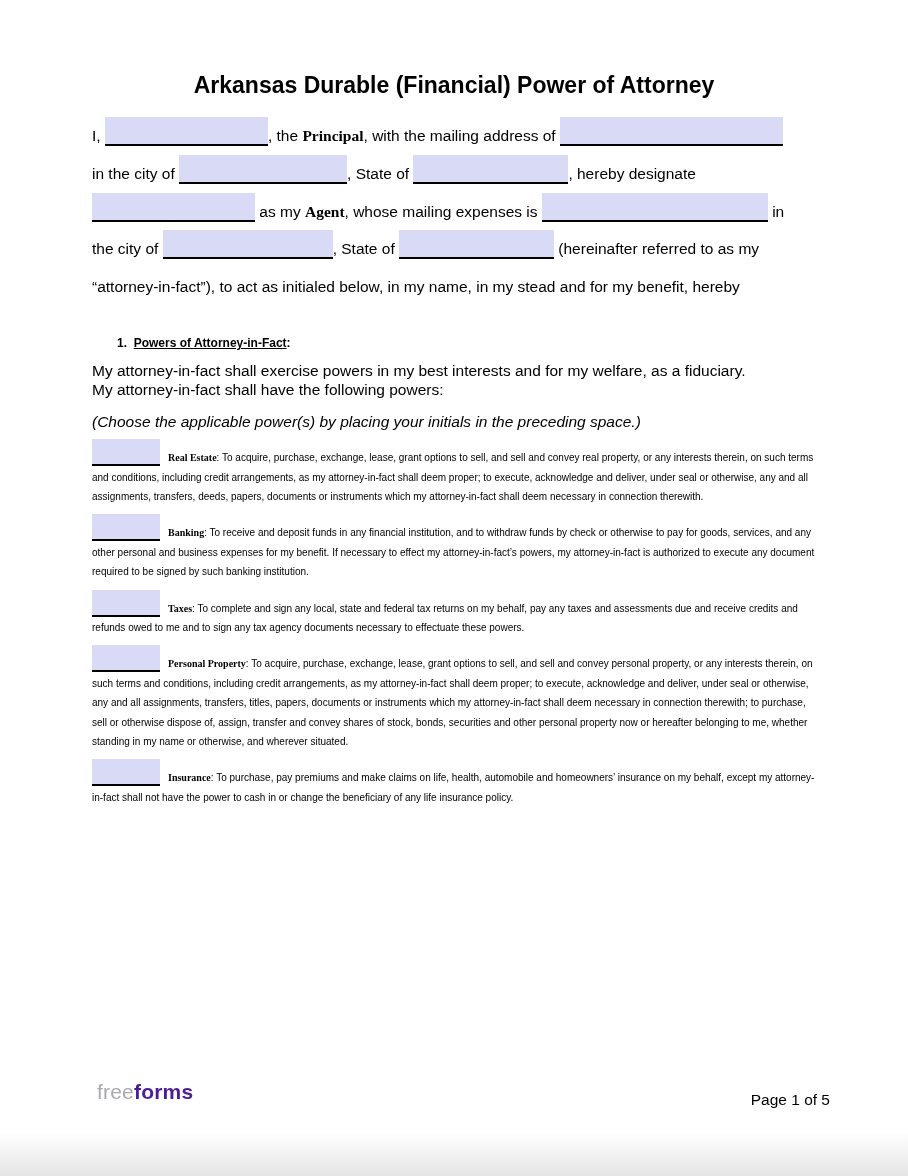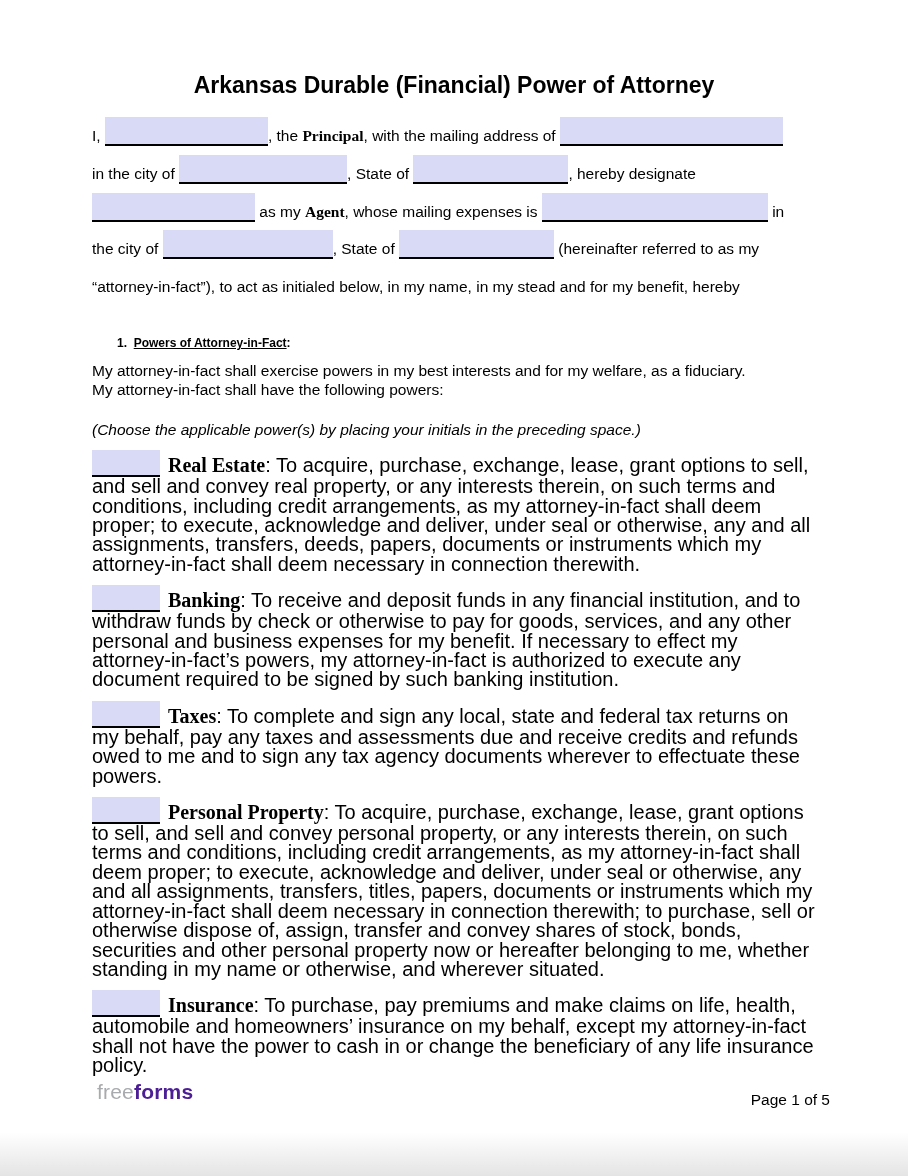--- a/index.html
+++ b/index.html
@@ -20,23 +20,23 @@
     background:#d9dbf6; border-bottom:2px solid #000;
     vertical-align:-5px; margin-top:-29px;
   }
   .w163{width:163px} .w223{width:223px} .w168{width:168px} .w155{width:155px}
   .w226{width:226px} .w170{width:170px}
 
   .sec-heading { margin:25px 0 0 25px; font-size:12px; font-weight:bold; line-height:24px; }
   .sec-heading .uline { text-decoration:underline; }
 
   .lead { margin-top:6px; font-size:15.5px; line-height:19.4px; }
-  .instruction { margin-top:20px; font-size:15.5px; font-style:italic; line-height:19.4px; }
+  .instruction { margin-top:12px; font-size:15.5px; font-style:italic; line-height:19.4px; }
 
-  .power { margin:17px 0 0 0; font-size:20px; line-height:19.4px; }
+  .power { margin:17px 0 0 0; font-size:10px; line-height:19.4px; }
   .initials-field {
     display:inline-block; box-sizing:border-box; width:68px; height:27px;
     background:#d9dbf6; border-bottom:2px solid #000;
     vertical-align:-5px; margin:-27px 8px 0 0;
   }
 
   .footer-logo { position:absolute; left:97px; top:1080px; font-size:21px; font-weight:bold; letter-spacing:0.2px; }
   .logo-free  { color:#a9aaad; font-weight:normal; }
   .logo-forms { color:#4c1d95; }
   .page-num { position:absolute; right:78px; top:1091px; font-size:15.5px; }
@@ -70,21 +70,21 @@
       <div>My attorney-in-fact shall exercise powers in my best interests and for my welfare, as a fiduciary.</div>
       <div>My attorney-in-fact shall have the following powers:</div>
     </div>
 
     <div class="instruction">(Choose the applicable power(s) by placing your initials in the preceding space.)</div>
 
     <p class="power"><span class="initials-field"></span><b>Real Estate</b><span>: </span><span>To acquire, purchase, exchange, lease, grant options to sell, and sell and convey real property, or any interests therein, on such terms and conditions, including credit arrangements, as my attorney-in-fact shall deem proper; to execute, acknowledge and deliver, under seal or otherwise, any and all assignments, transfers, deeds, papers, documents or instruments which my attorney-in-fact shall deem necessary in connection therewith.</span></p>
 
     <p class="power"><span class="initials-field"></span><b>Banking</b><span>: </span><span>To receive and deposit funds in any financial institution, and to withdraw funds by check or otherwise to pay for goods, services, and any other personal and business expenses for my benefit. If necessary to effect my attorney-in-fact’s powers, my attorney-in-fact is authorized to execute any document required to be signed by such banking institution.</span></p>
 
-    <p class="power"><span class="initials-field"></span><b>Taxes</b><span>: </span><span>To complete and sign any local, state and federal tax returns on my behalf, pay any taxes and assessments due and receive credits and refunds owed to me and to sign any tax agency documents wherever to effectuate these powers.</span></p>
+    <p class="power"><span class="initials-field"></span><b>Taxes</b><span>: </span><span>To complete and sign any local, state and federal tax returns on my behalf, pay any taxes and assessments due and receive credits and refunds owed to me and to sign any tax agency documents necessary to effectuate these powers.</span></p>
 
     <p class="power"><span class="initials-field"></span><b>Personal Property</b><span>: </span><span>To acquire, purchase, exchange, lease, grant options to sell, and sell and convey personal property, or any interests therein, on such terms and conditions, including credit arrangements, as my attorney-in-fact shall deem proper; to execute, acknowledge and deliver, under seal or otherwise, any and all assignments, transfers, titles, papers, documents or instruments which my attorney-in-fact shall deem necessary in connection therewith; to purchase, sell or otherwise dispose of, assign, transfer and convey shares of stock, bonds, securities and other personal property now or hereafter belonging to me, whether standing in my name or otherwise, and wherever situated.</span></p>
 
     <p class="power"><span class="initials-field"></span><b>Insurance</b><span>: </span><span>To purchase, pay premiums and make claims on life, health, automobile and homeowners’ insurance on my behalf, except my attorney-in-fact shall not have the power to cash in or change the beneficiary of any life insurance policy.</span></p>
 
   </div>
 
   <div class="footer-logo"><span class="logo-free">free</span><span class="logo-forms">forms</span></div>
 
   <div class="page-num">Page 1 of 5</div>

